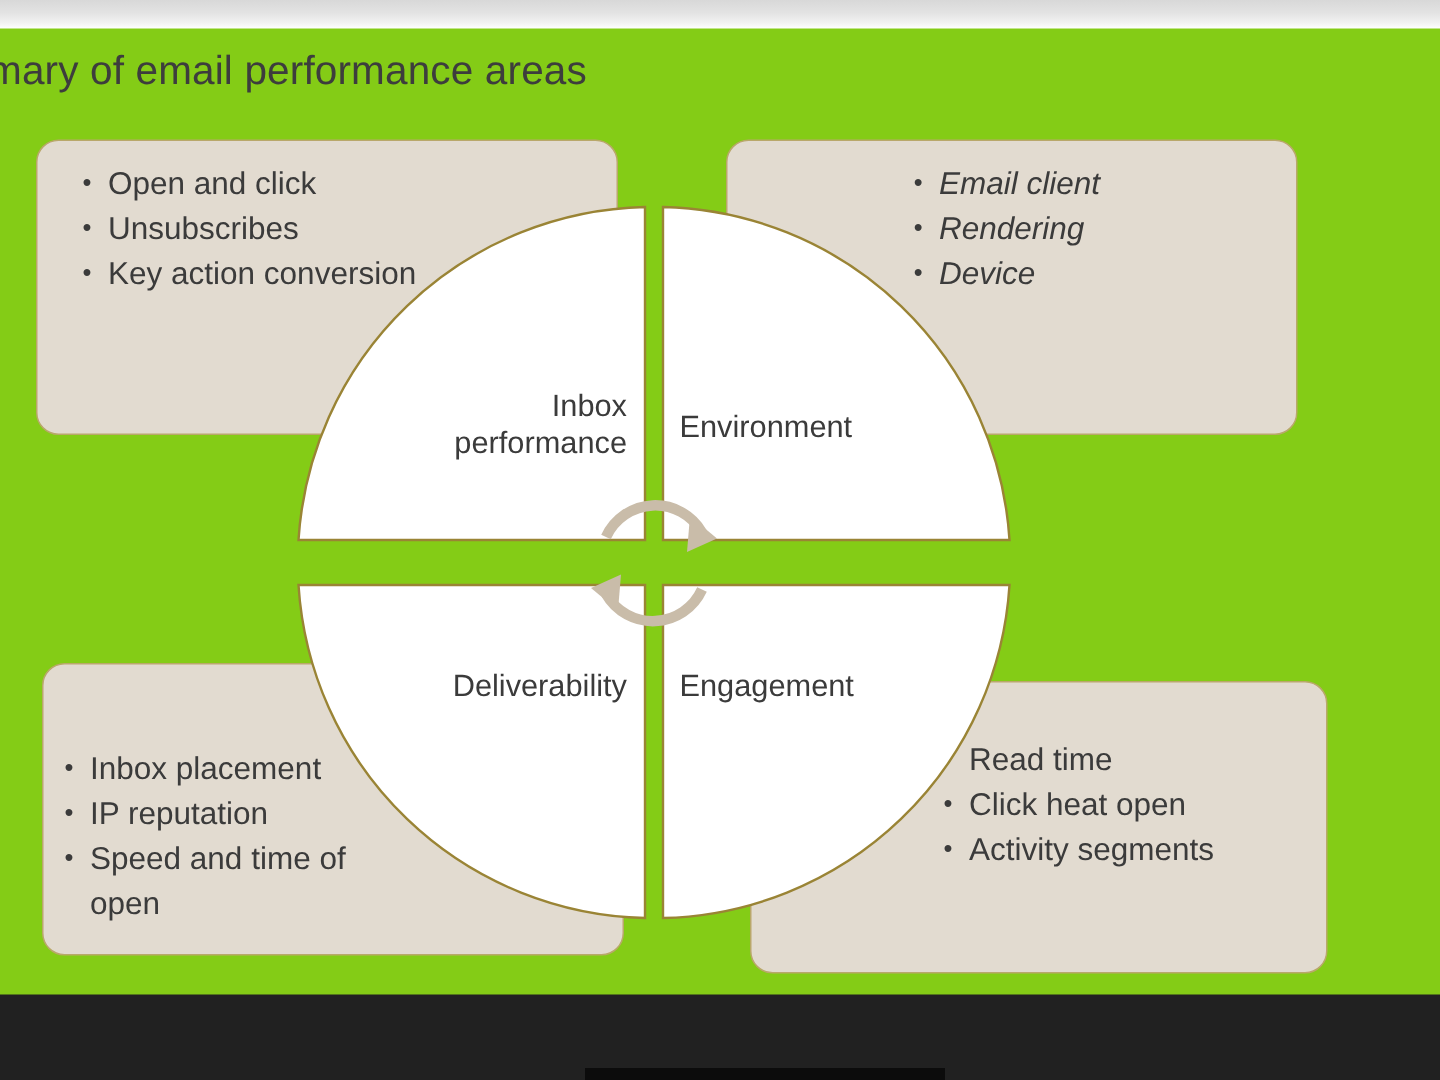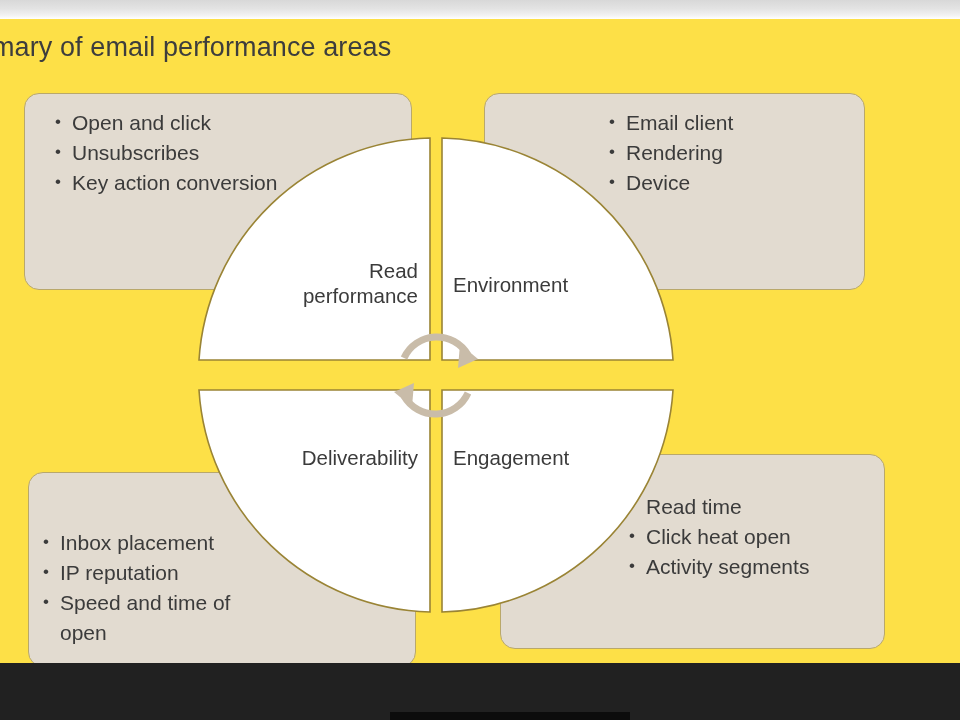--- a/index.html
+++ b/index.html
@@ -5,21 +5,21 @@
   html, body {
     margin: 0;
     padding: 0;
     background: #ffffff;
   }
   #slide {
     position: relative;
     width: 960px;
     height: 720px;
     overflow: hidden;
-    background: #fde047;
+    background: #84cc16;
     font-family: "Liberation Sans", sans-serif;
     color: #3b3b3b;
   }
   
   #top-strip {
     position: absolute;
     left: 0; top: 0;
     width: 960px; height: 19px;
     background: linear-gradient(to bottom, #d8d8d8 0%, #e3e3e3 45%, #f2f2f2 80%, #ffffff 100%);
   }
@@ -76,23 +76,23 @@
     left: 2px;
     top: -1px;
     font-size: 17px;
     color: #3b3b3b;
   }
 
   #box-tl { left: 24px;  top: 93px;  width: 388px; height: 197px; }
   #box-tl ul { margin-top: 14px; margin-left: 28px; }
 
   #box-tr { left: 484px; top: 93px;  width: 381px; height: 197px; }
-  #box-tr ul { margin-top: 14px; margin-left: 122px; }
-
-  #box-bl { left: 28px;  top: 472px; width: 388px; height: 195px; }
+  #box-tr ul { margin-top: 14px; margin-left: 122px; font-style: italic; }
+
+  #box-bl { left: 28px;  top: 442px; width: 388px; height: 195px; }
   #box-bl ul { margin-top: 55px; margin-left: 12px; }
 
   #box-br { left: 500px; top: 454px; width: 385px; height: 195px; }
   #box-br ul { margin-top: 37px; margin-left: 126px; }
 
   
   #diagram {
     position: absolute;
     left: 190px;
     top: 128px;
@@ -181,21 +181,21 @@
         <path d="M 214 230 A 36 36 0 0 1 278 227"></path>
         <polygon points="270,216 288,231 268,240" fill="#C9BCA9" stroke="none"></polygon>
 
         <path d="M 278 265 A 36 36 0 0 1 214 268"></path>
         <polygon points="222,279 204,264 224,255" fill="#C9BCA9" stroke="none"></polygon>
       </g>
     </svg>
   </div>
 
   <div class="quad-label" id="label-email-performance">
-    <span>Read</span><br>
+    <span>Inbox</span><br>
     <span>performance</span>
   </div>
   <div class="quad-label" id="label-environment">Environment</div>
   <div class="quad-label" id="label-deliverability">Deliverability</div>
   <div class="quad-label" id="label-engagement">Engagement</div>
 
   <div id="bottom-bar"></div>
   <div id="bottom-inner"></div>
 
 </div>

